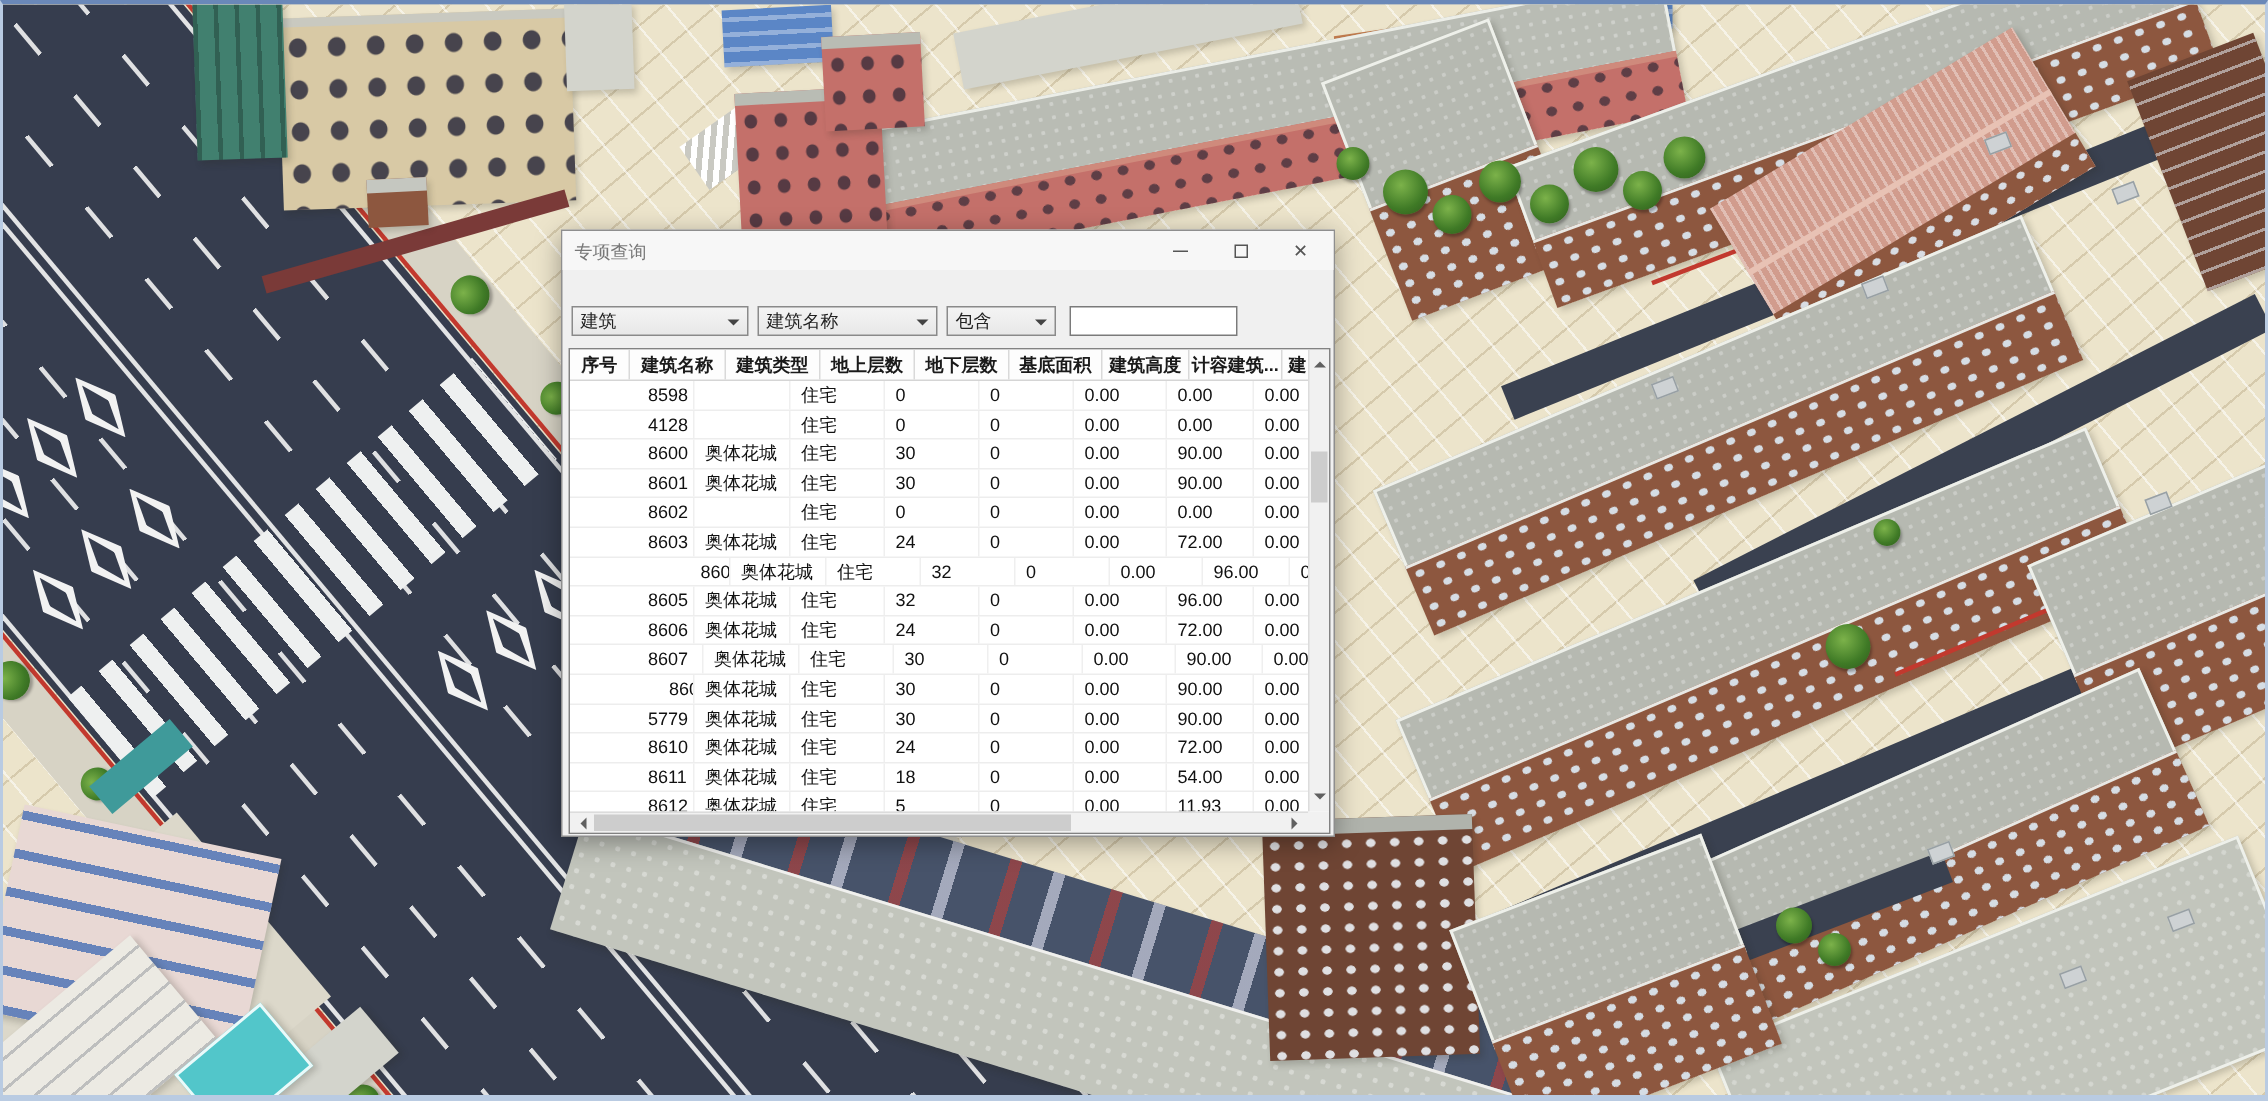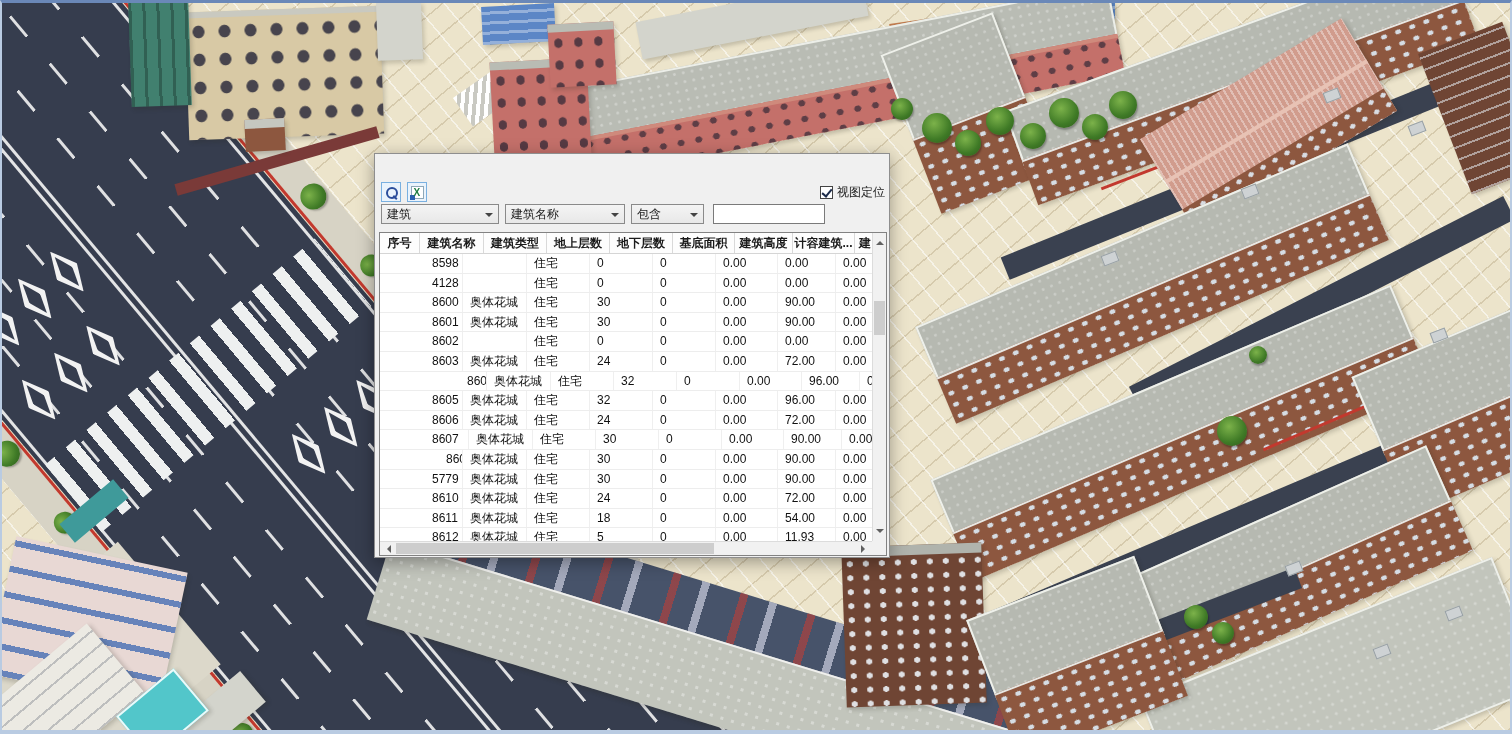--- a/index.html
+++ b/index.html
@@ -246,33 +246,35 @@
       <div class="tree" style="left: 1080px; top: 111px; width: 26px; height: 26px;"></div>
       <div class="tree" style="left: 1107px; top: 88px; width: 28px; height: 28px;"></div>
       <div class="tree" style="left: 889px; top: 95px; width: 22px; height: 22px;"></div>
       <div class="tree" style="left: 1215px; top: 413px; width: 30px; height: 30px;"></div>
       <div class="tree" style="left: 1182px; top: 602px; width: 24px; height: 24px;"></div>
       <div class="tree" style="left: 1210px; top: 619px; width: 22px; height: 22px;"></div>
       <div class="tree" style="left: 1247px; top: 343px; width: 18px; height: 18px;"></div>
     </div>
 
   <div class="dialog">
-
-    <div class="toolbar">
-      <button class="tbtn b1">
-          <span class="mag"></span>
-        </button>
-      <button class="tbtn b2">
-          <span class="xls"></span>
-        </button>
-      <label class="chk">
-        <span class="box"></span>
-        <span class="lbl">视图定位</span>
-      </label>
+    <div class="titlebar">
+      <span class="title">专项查询</span>
+      <div class="winbtns">
+        <div class="wb">
+            <span class="g-min"></span>
+          </div>
+        <div class="wb">
+            <span class="g-max"></span>
+          </div>
+        <div class="wb">
+            <span class="g-close"></span>
+          </div>
+      </div>
     </div>
+
 
     <div class="filters">
       <div class="combo c1">
         <span>建筑</span>
         <i class="chev"></i>
       </div>
       <div class="combo c2">
         <span>建筑名称</span>
         <i class="chev"></i>
       </div>

